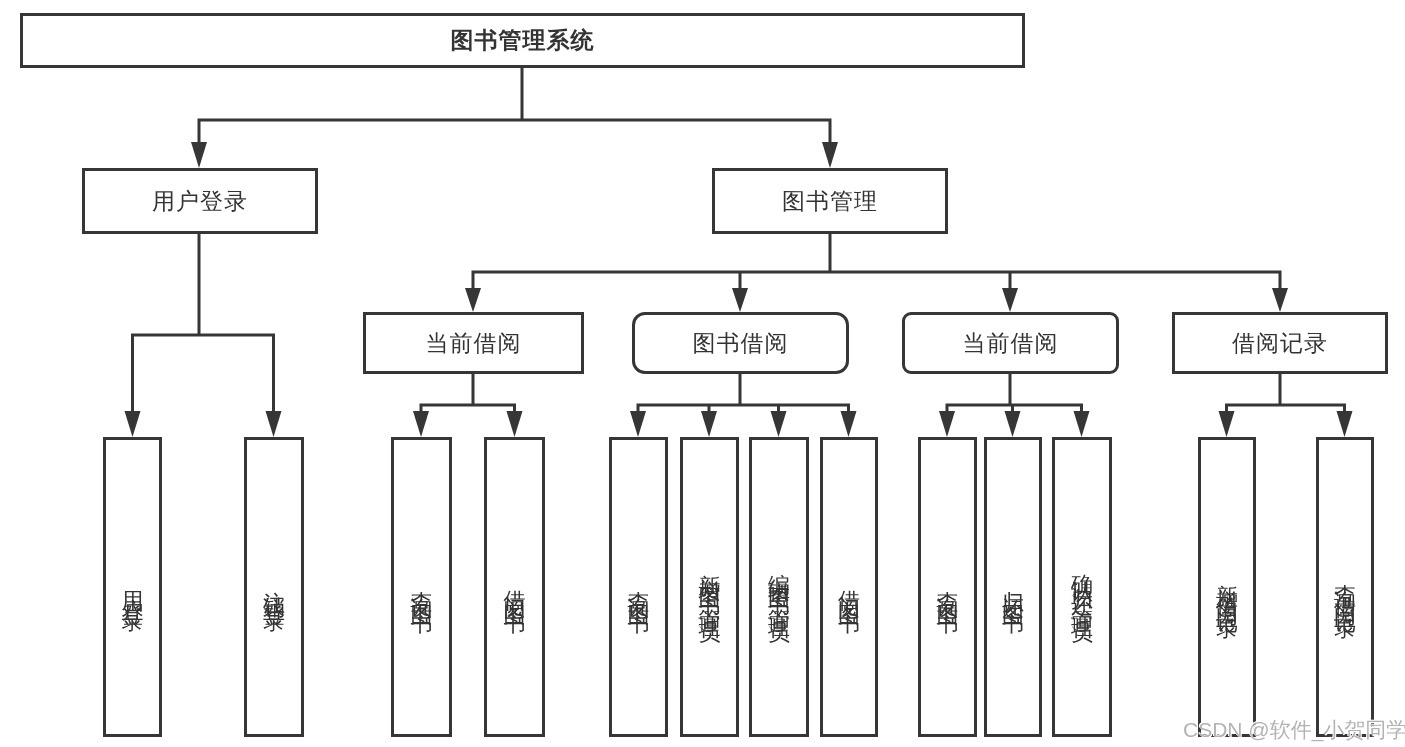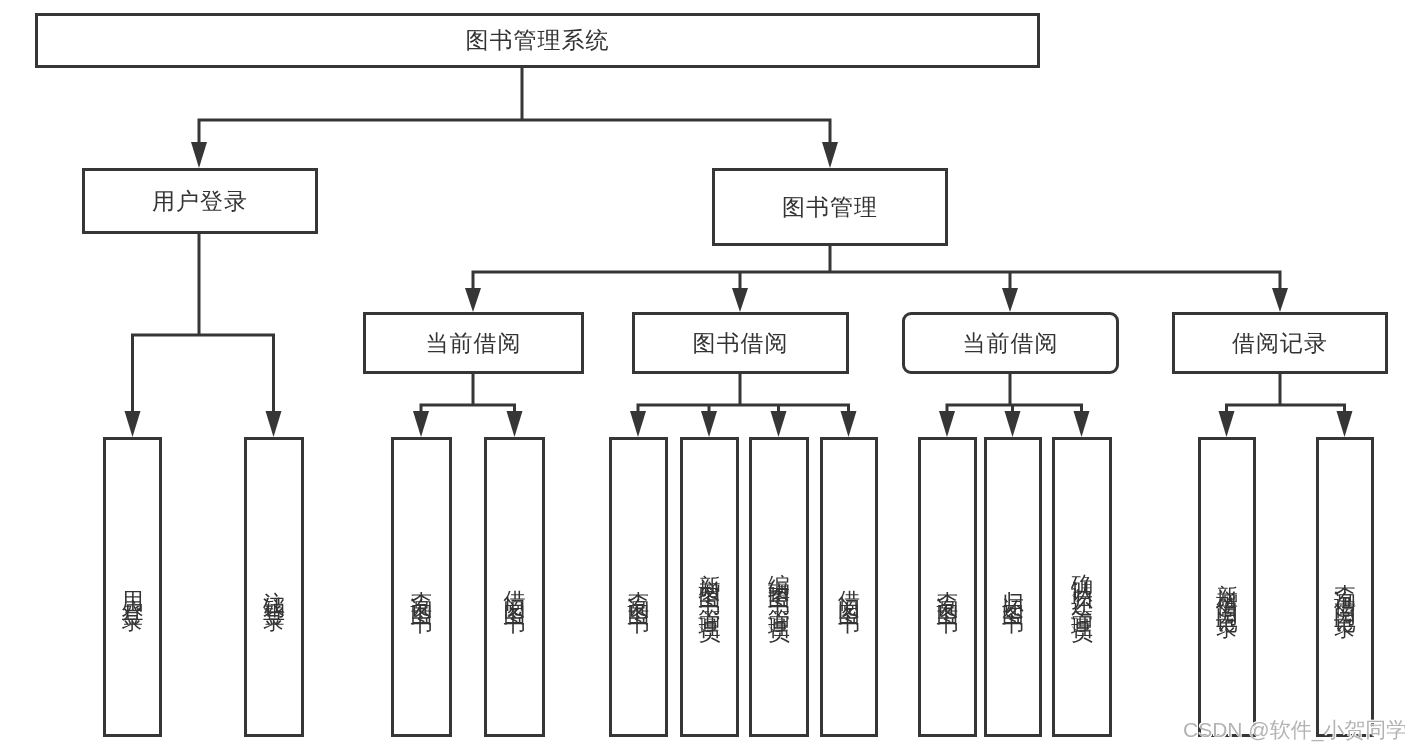--- a/index.html
+++ b/index.html
@@ -29,25 +29,25 @@
   .h{font-size:23px;letter-spacing:1px;}
   .v span{
     writing-mode:vertical-rl;
     text-orientation:mixed;
     font-size:22px;
     letter-spacing:7px;
     line-height:1;
     white-space:nowrap;
   }
   
-  .b-root   {left:35px;  top:13px;  width:1005px; height:55px;}
+  .b-root   {left:20px;  top:13px;  width:1005px; height:55px;font-weight:bold;}
   .b-login  {left:82px;  top:168px; width:236px;  height:66px;}
-  .b-mgmt   {left:712px; top:168px; width:236px;  height:78px;text-align:right;}
+  .b-mgmt   {left:712px; top:168px; width:236px;  height:66px;text-align:right;}
   .b-newbook{left:363px; top:312px; width:221px;  height:62px;}
-  .b-borrow {left:632px; top:312px; width:217px;  height:62px;}
+  .b-borrow {left:632px; top:312px; width:217px;  height:62px;border-radius:13px;}
   .b-current{left:902px; top:312px; width:217px;  height:62px;border-radius:9px;}
   .b-records{left:1172px;top:312px; width:216px;  height:62px;}
   .lf{top:437px;height:300px;}
   .lf1 {left:103px; width:59px;}
   .lf2 {left:244px; width:60px;}
   .lf3 {left:391px; width:61px;}
   .lf4 {left:484px; width:61px;}
   .lf5 {left:609px; width:59px;}
   .lf6 {left:680px; width:59px;}
   .lf7 {left:749px; width:60px;}

